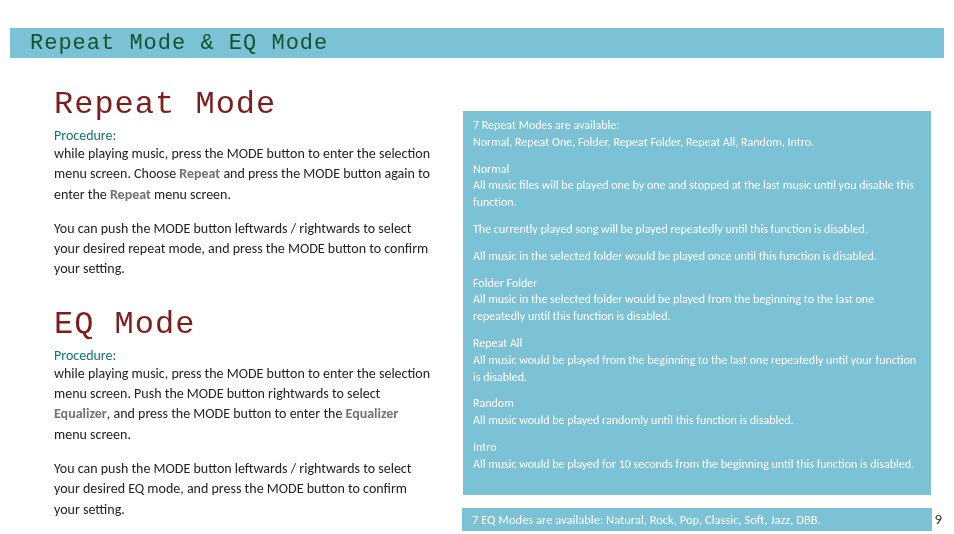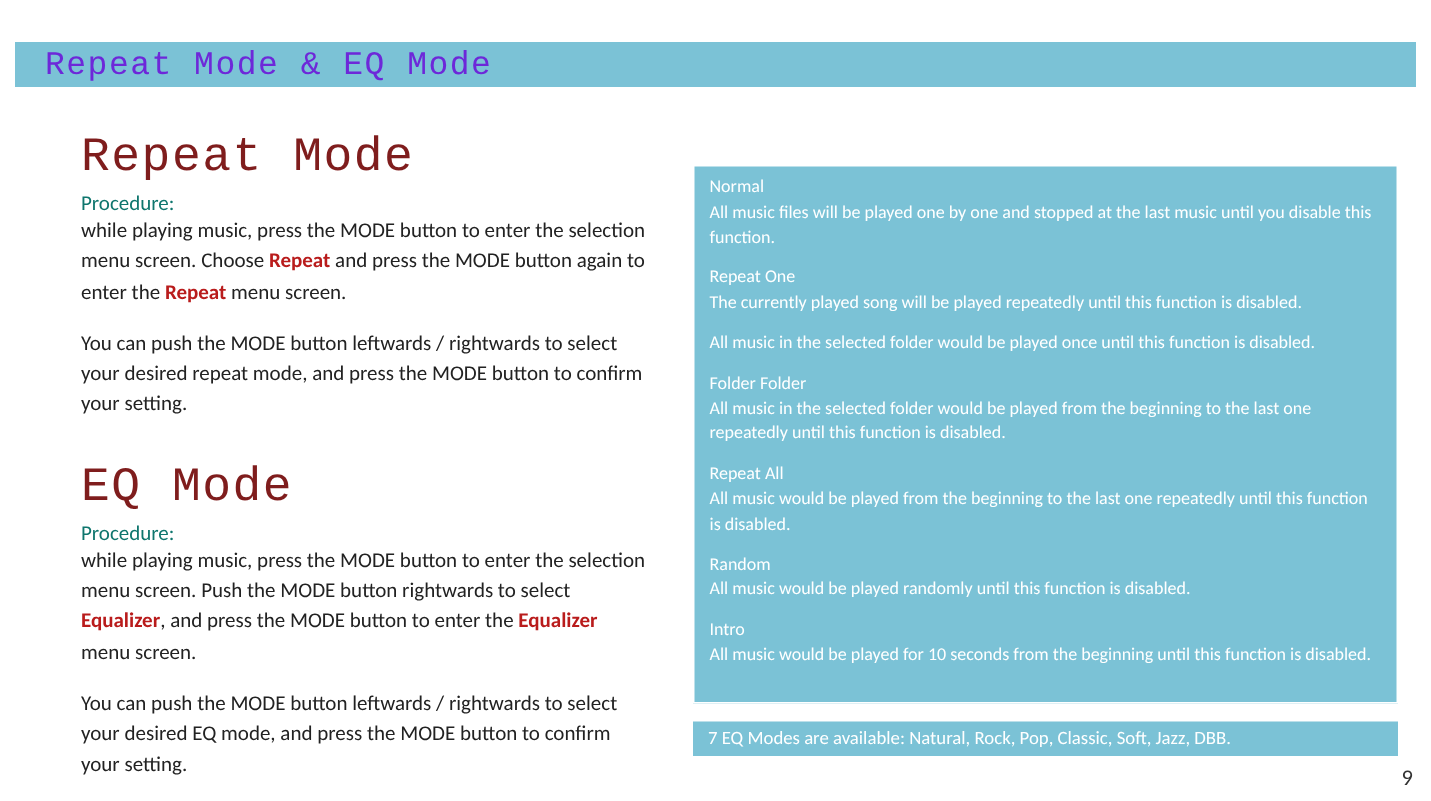--- a/index.html
+++ b/index.html
@@ -18,21 +18,21 @@
     width: 934px;
     height: 30px;
     background: #7BC2D6;
     display: flex;
     align-items: center;
     padding-left: 20px;
   }
   .header-bar span {
     font-family: "Courier New", monospace;
     font-size: 22px;
-    color: #6d28d9;
+    color: #14532d;
     letter-spacing: 1px;
   }
   .left-col {
     position: absolute;
     left: 54px;
     top: 86px;
     width: 380px;
   }
   .section-title {
     font-family: "Courier New", monospace;
@@ -45,21 +45,21 @@
     font-size: 14px;
     color: #0f766e;
     margin-bottom: 0;
   }
   .body-text {
     font-size: 14px;
     color: #222;
     line-height: 1.45;
   }
   .body-text .hl {
-    color: #b91c1c;
+    color: #737373;
     font-weight: bold;
     margin-top: 10px;
   }
   .gap { height: 14px; }
   .gap-lg { height: 26px; }
   .right-col {
     position: absolute;
     left: 462px;
     top: 110px;
     width: 470px;
@@ -118,37 +118,40 @@
   <div class="body-text">
     <span>while playing music, press the MODE button to enter the selection menu screen. Push the MODE button rightwards to select </span><span class="hl">Equalizer</span><span>, and press the MODE button to enter the </span><span class="hl">Equalizer</span><span> menu screen.</span>
   </div>
   <div class="gap"></div>
   <div class="body-text">You can push the MODE button leftwards / rightwards to select your desired EQ mode, and press the MODE button to confirm your setting.</div>
 </div>
 
 <div class="right-col">
   <div class="blue-box">
     <div class="mode-block">
+      <span class="mode-title">7 Repeat Modes are available:</span>
+      <span class="mode-desc">Normal, Repeat One, Folder, Repeat Folder, Repeat All, Random, Intro.</span>
+    </div>
+    <div class="mode-block">
       <span class="mode-title">Normal</span>
       <span class="mode-desc">All music files will be played one by one and stopped at the last music until you disable this function.</span>
     </div>
     <div class="mode-block">
-      <span class="mode-title">Repeat One</span>
       <span class="mode-desc">The currently played song will be played repeatedly until this function is disabled.</span>
     </div>
     <div class="mode-block">
       <span class="mode-desc">All music in the selected folder would be played once until this function is disabled.</span>
     </div>
     <div class="mode-block">
       <span class="mode-title">Folder Folder</span>
       <span class="mode-desc">All music in the selected folder would be played from the beginning to the last one repeatedly until this function is disabled.</span>
     </div>
     <div class="mode-block">
       <span class="mode-title">Repeat All</span>
-      <span class="mode-desc">All music would be played from the beginning to the last one repeatedly until this function is disabled.</span>
+      <span class="mode-desc">All music would be played from the beginning to the last one repeatedly until your function is disabled.</span>
     </div>
     <div class="mode-block">
       <span class="mode-title">Random</span>
       <span class="mode-desc">All music would be played randomly until this function is disabled.</span>
     </div>
     <div class="mode-block">
       <span class="mode-title">Intro</span>
       <span class="mode-desc">All music would be played for 10 seconds from the beginning until this function is disabled.</span>
     </div>
   </div>

